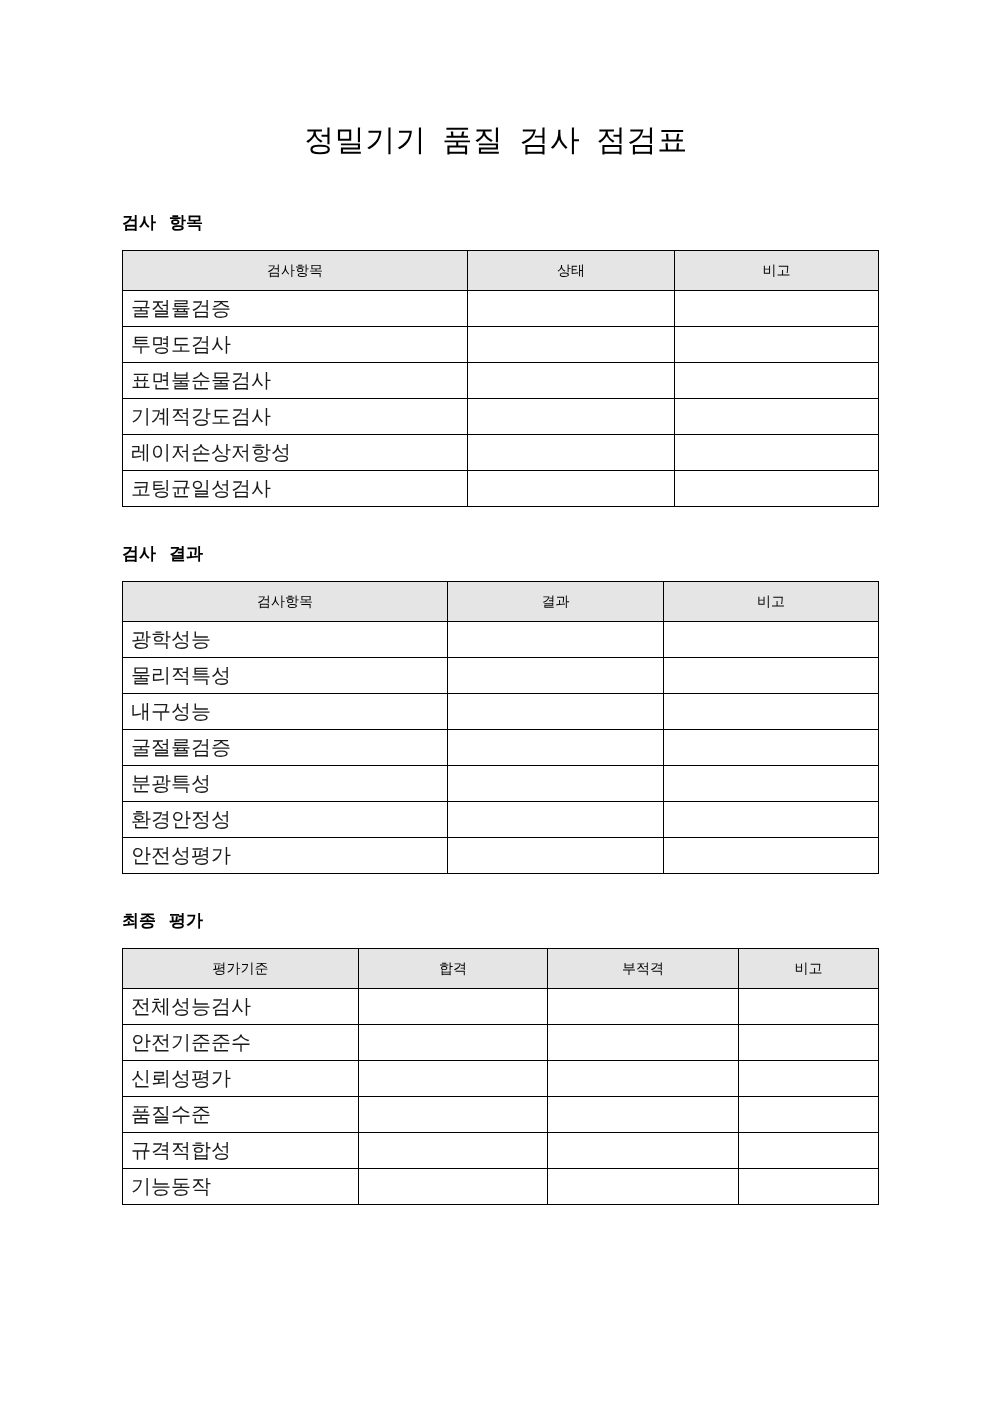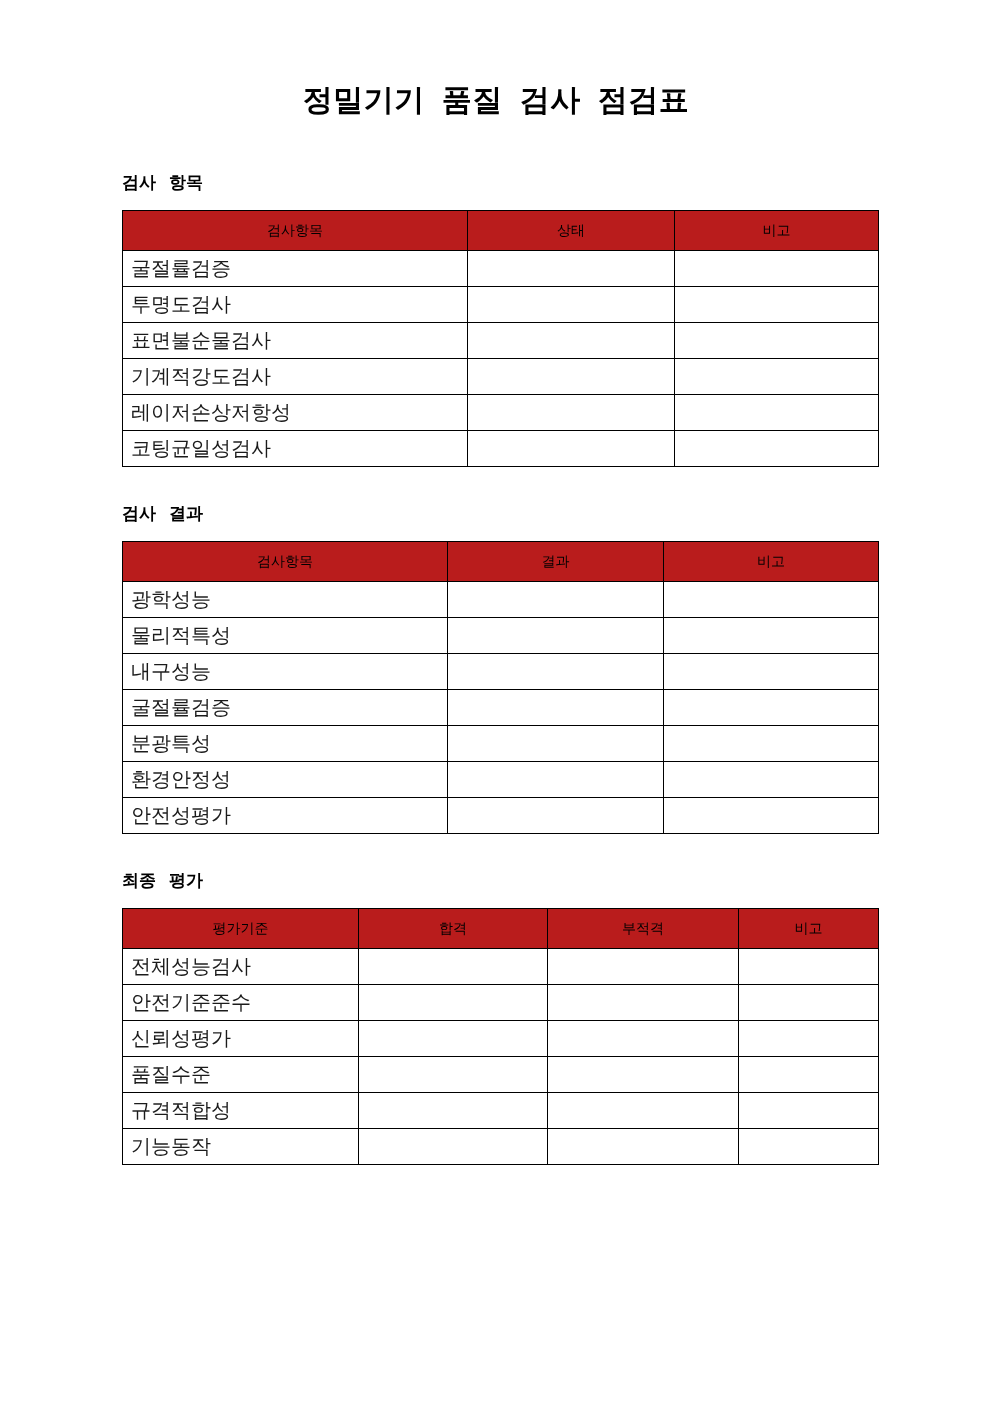--- a/index.html
+++ b/index.html
@@ -18,25 +18,25 @@
   .page {
     width: 992px;
     height: 1403px;
     box-sizing: border-box;
     padding: 0;
     background: #ffffff;
   }
   .doc-title {
     text-align: center;
     font-size: 30px;
-    font-weight: bold;
+    font-weight: normal;
     letter-spacing: 0.5px;
     word-spacing: 6px;
     margin: 0;
-    padding-top: 80px;
+    padding-top: 120px;
     line-height: 40px;
     color: #000000;
   }
   .section {
     margin: 4px;
   }
   .section-1 { padding-top: 47px; }
   .section-2 { padding-top: 31px; }
   .section-3 { padding-top: 31px; }
 
@@ -58,21 +58,21 @@
   }
   table.sheet th,
   table.sheet td {
     border: 1px solid #000000;
     height: 36px;
     box-sizing: border-box;
     padding: 0;
     font-weight: normal;
   }
   table.sheet th {
-    background: #b91c1c;
+    background: #e5e5e5;
     text-align: center;
     font-size: 14px;
     height: 40px;
     color: #000000;
     vertical-align: middle;
   }
   table.sheet td.item {
     text-align: left;
     padding-left: 8px;
     font-size: 20px;

